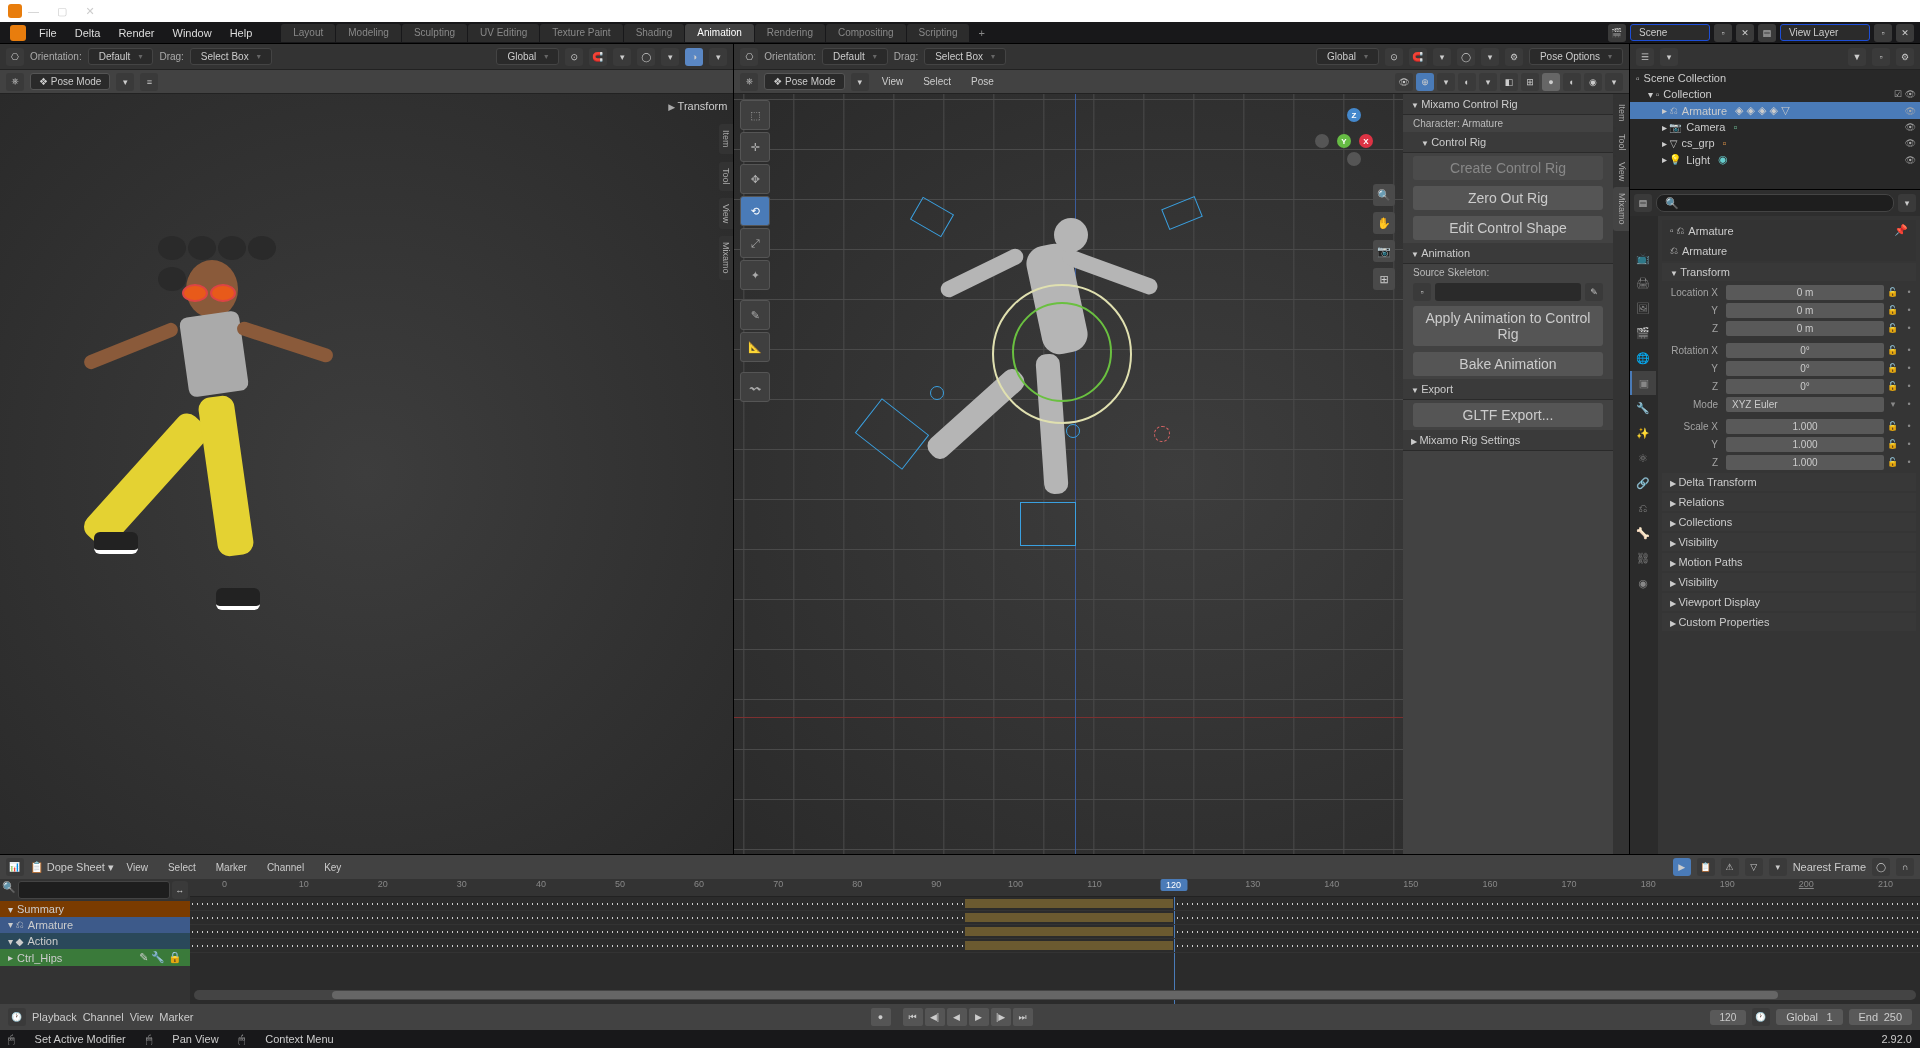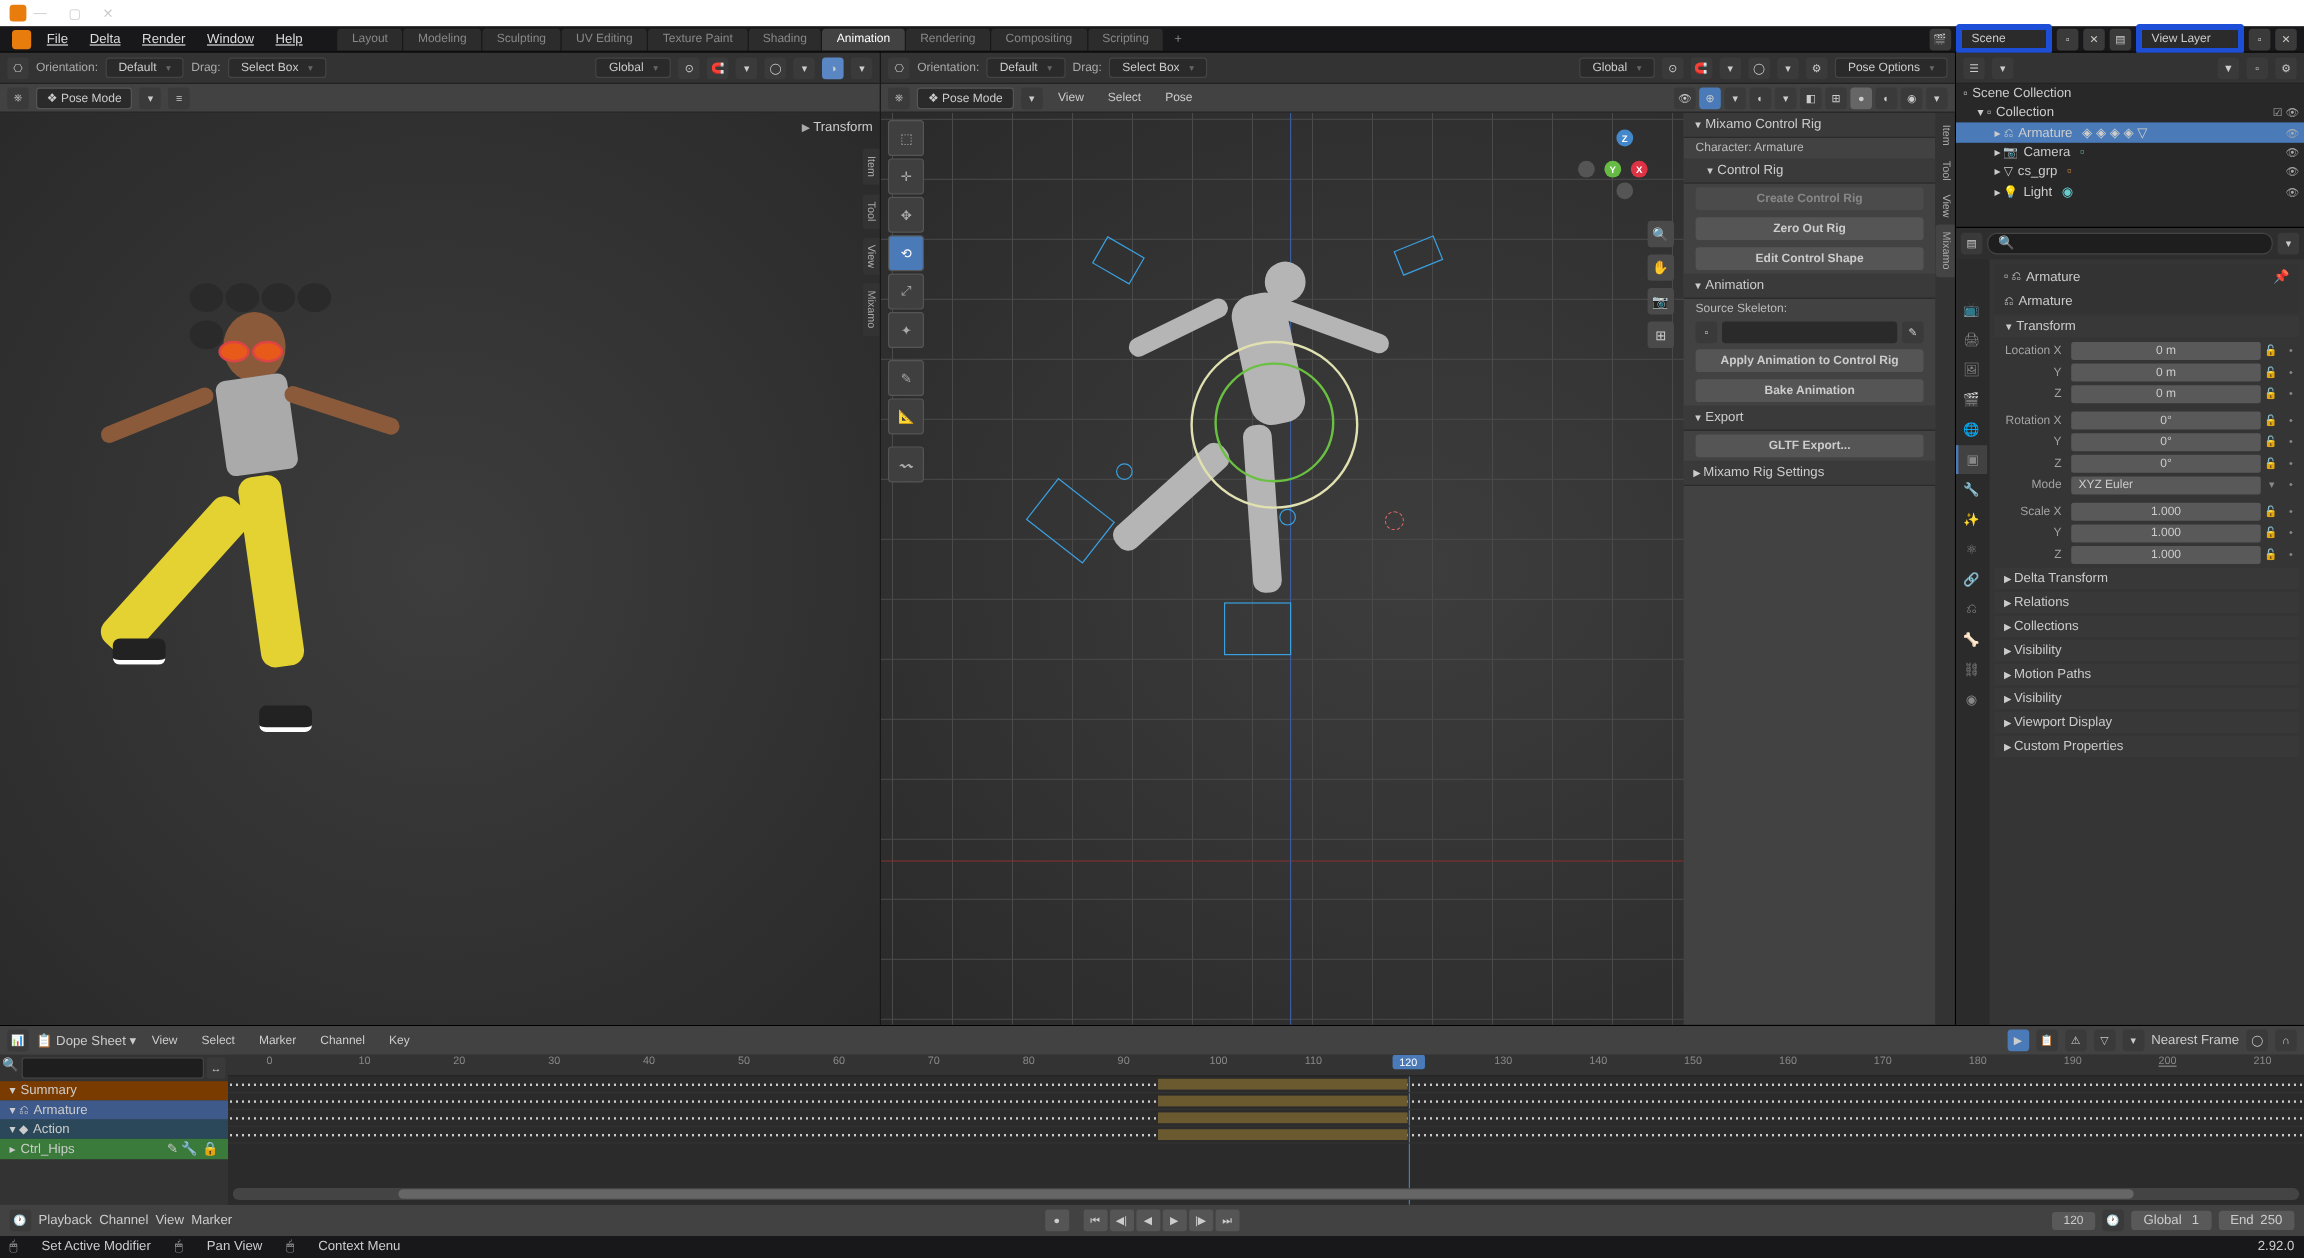--- a/index.html
+++ b/index.html
@@ -2,28 +2,28 @@
 <html><head>
 <meta charset="utf-8">
 <style>
 * { margin:0; padding:0; box-sizing:border-box; font-family:-apple-system,BlinkMacSystemFont,"Segoe UI",sans-serif; font-size:11px; color:#cccccc; }
 body { background:#1b1b1b; width:1920px; height:1048px; overflow:hidden; user-select:none; }
 .titlebar { height:22px; background:#ffffff; display:flex; align-items:center; padding:0 8px; color:#000; }
 .titlebar .logo { width:14px; height:14px; background:#e87d0d; border-radius:3px; margin-right:6px; }
 .titlebar .titletext { color:#000; font-size:11px; flex:1; }
 .titlebar .winbtns { display:flex; gap:18px; color:#000; font-size:13px; }
 .menubar { height:22px; background:#18181a; display:flex; align-items:center; padding:0 6px; border-bottom:1px solid #000; }
-.menubar .m { padding:0 9px; color:#ddd; cursor:default;text-decoration:underline; }
+.menubar .m { padding:0 9px; color:#ddd; cursor:default; }
 .menubar .m.logo { width:16px;height:16px;background:#e87d0d;border-radius:3px;padding:0;margin:0 4px; }
 .workspace-tabs { display:flex; margin-left:20px; }
 .workspace-tabs .tab { padding:3px 12px; background:#2c2c2c; border-top-left-radius:3px; border-top-right-radius:3px; margin-right:1px; color:#888; font-size:10px; }
 .workspace-tabs .tab.active { background:#424242; color:#fff; }
 .workspace-tabs .plus { padding:3px 8px; color:#888; }
 .menubar .right { margin-left:auto; display:flex; align-items:center; gap:4px; }
-.pill { background:#2b2b2b; padding:2px 8px; border-radius:3px; font-size:10px; display:inline-flex; align-items:center; gap:4px; border:5px solid #1d4ed8; }
+.pill { background:#2b2b2b; padding:2px 8px; border-radius:3px; font-size:10px; display:inline-flex; align-items:center; gap:4px; border:1px solid #1d4ed8; }
 .icbtn { width:18px; height:18px; background:#3a3a3a; border-radius:3px; display:inline-flex; align-items:center;justify-content:center; font-size:9px; }
 .toolhdr { height:26px; background:#333; display:flex; align-items:center; padding:0 6px; gap:6px; border-bottom:1px solid #222; }
 .toolhdr .lbl { color:#aaa; font-size:10px; }
 .toolhdr .sel { background:#2a2a2a; padding:2px 10px; border-radius:3px; font-size:10px; border:1px solid #444; display:inline-flex; align-items:center; gap:4px; }
 .toolhdr .sel::after { content:"▾"; font-size:8px; color:#666; margin-left:4px; }
 .layout { display:flex; height:calc(100% - 22px - 22px - 176px - 18px); }
 .viewport { position:relative; background:#393939; display:flex; flex-direction:column; }
 .viewport.left { flex:1; border-right:1px solid #000; }
 .viewport.right { flex:1.22; border-right:1px solid #000; }
 .view3d { flex:1; position:relative; background:radial-gradient(ellipse at center,#3d3d3d 0%,#2a2a2a 100%); overflow:hidden; }
@@ -41,21 +41,21 @@
 .viewport-side { position:absolute; right:4px; top:30px; display:flex; flex-direction:column; gap:6px; z-index:5; }
 .sidebtn { width:22px; height:22px; background:#4a4a4a; border-radius:3px; display:flex; align-items:center;justify-content:center; }
 .vert-tab { position:absolute; right:0; top:50px; writing-mode:vertical-rl; background:#333; padding:6px 2px; font-size:9px; border-radius:3px 0 0 3px; color:#aaa; }
 .navgizmo { position:absolute; right:30px; top:10px; width:60px; height:60px; }
 .navball { width:14px;height:14px;border-radius:50%;position:absolute;display:flex;align-items:center;justify-content:center;font-size:8px;font-weight:bold; }
 .panel-n { width:210px; background:#424242; display:flex; flex-direction:column; }
 .panel-n .hdr, .props-panel .hdr { background:#3a3a3a; padding:4px 8px; font-size:11px; border-bottom:1px solid #2a2a2a; }
 .panel-n .hdr::before, .props-panel .hdr::before { content:"▼ "; font-size:8px; }
 .panel-n .hdr.collapsed::before { content:"▶ "; }
 .panel-n .row { padding:3px 10px; font-size:10px; color:#bbb; }
-.panel-n .btn { margin:3px 10px; padding:4px; background:#555; border-radius:3px; text-align:center; font-size:10px;font-weight:bold; }
+.panel-n .btn { margin:3px 10px; padding:4px; background:#555; border-radius:3px; text-align:center; font-size:14px; }
 .outliner-props { width:290px; display:flex; flex-direction:column; background:#2b2b2b; }
 .outliner { height:120px; background:#282828; border-bottom:1px solid #000; overflow:hidden; }
 .outliner .item { display:flex; align-items:center; padding:2px 4px; font-size:10px; gap:4px; }
 .outliner .item.sel { background:#4a7bb8; }
 .outliner .item .icons { margin-left:auto; display:flex; gap:3px; font-size:9px; color:#aaa; }
 .props-panel { flex:1; background:#353535; display:flex; }
 .prop-tabs { width:28px; background:#2b2b2b; display:flex; flex-direction:column; gap:1px; padding-top:30px; }
 .prop-tabs .pt { width:26px; height:24px; display:flex; align-items:center;justify-content:center; font-size:11px; color:#888; }
 .prop-tabs .pt.active { background:#424242; border-left:2px solid #4a7bb8; }
 .prop-body { flex:1; padding:4px; }

